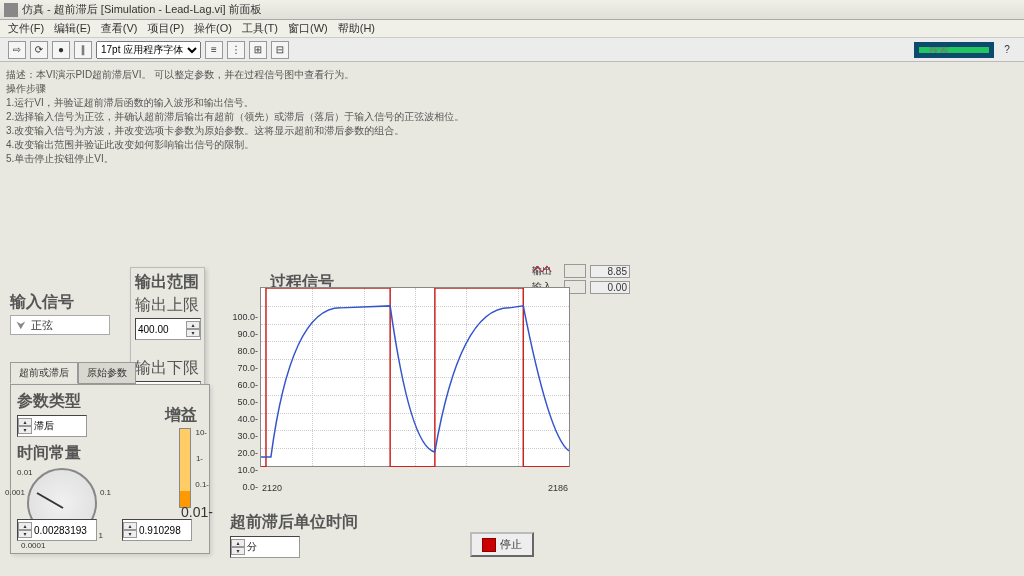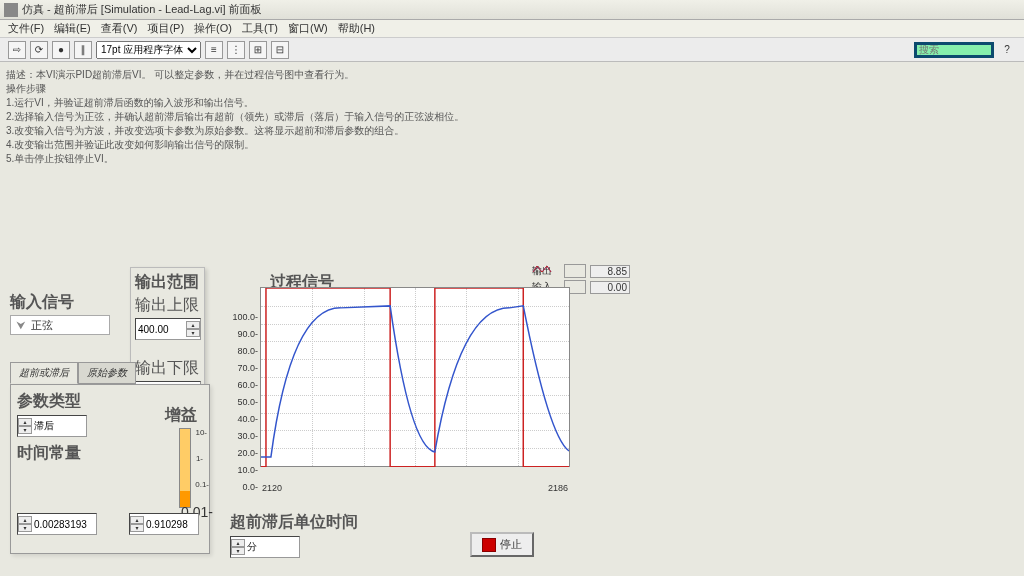--- a/index.html
+++ b/index.html
@@ -4,35 +4,35 @@
 <style>
 * { box-sizing: border-box; margin: 0; padding: 0; font-family: "Microsoft YaHei", sans-serif; }
 body { background: #d8d8d0; width: 1024px; height: 576px; overflow: hidden; font-size: 11px; color: #333; }
 .titlebar { background: linear-gradient(#f0f0e8, #e0e0d8); height: 20px; display: flex; align-items: center; padding: 0 4px; border-bottom: 1px solid #aaa; }
 .titlebar .icon { width: 14px; height: 14px; background: #888; margin-right: 4px; }
 .menubar { background: #f0f0e8; height: 18px; display: flex; align-items: center; padding: 0 4px; gap: 2px; border-bottom: 1px solid #ccc; }
 .menubar span { padding: 0 4px; }
 .toolbar { background: #ececec; height: 24px; display: flex; align-items: center; padding: 0 8px; gap: 4px; border-bottom: 1px solid #bbb; }
 .toolbar .btn { width: 18px; height: 18px; border: 1px solid #999; background: #f5f5f5; display: inline-flex; align-items: center; justify-content: center; font-size: 10px; }
 .toolbar select { font-size: 10px; height: 18px; }
-.toolbar .search { margin-left: auto; border: 3px solid #0c4a6e; background: #86efac; width: 80px; height: 16px; padding: 0 2px; font-size: 10px; }
+.toolbar .search { margin-left: auto; border: 5px solid #0c4a6e; background: #22c55e; width: 80px; height: 16px; padding: 0 10px; font-size: 10px; }
 .canvas { position: relative; background: #e8e8e0; height: calc(576px - 62px); padding: 6px; }
 .desc { color: #555; font-size: 10px; line-height: 14px; margin-bottom: 8px; }
 .panel { background: #e8e8e0; border: 1px solid #bbb; box-shadow: 2px 2px 4px rgba(0,0,0,0.15); position: absolute; }
 .label { font-size: 16px; color: #555; font-weight: bold; margin-bottom: 2px; }
 .numbox { display: inline-flex; align-items: center; background: #fff; border: 1px inset #999; height: 22px; }
 .numbox .spin { width: 14px; display: flex; flex-direction: column; }
 .numbox .spin div { height: 8px; background: #eee; border: 1px solid #999; font-size: 6px; text-align: center; line-height: 6px; }
 .numbox input { border: none; width: 50px; font-size: 10px; text-align: left; padding: 0 2px; }
 .inputsig { position: absolute; top: 230px; left: 10px; width: 100px; }
 .inputsig .sel { display: flex; align-items: center; border: 1px solid #aaa; background: #fff; height: 20px; }
 .inputsig .sel span:first-child { width: 20px; text-align: center; color: #888; }
 .outrange { position: absolute; top: 205px; left: 130px; width: 75px; padding: 4px; }
 .tabs { position: absolute; top: 300px; left: 10px; width: 200px; height: 200px; }
-.tabhead { display: flex; font-style: italic; }
+.tabhead { display: flex; }
 .tabhead .tab { padding: 3px 8px; border: 1px solid #999; background: #d8d8d0; font-size: 10px; }
 .tabhead .tab.active { background: #e8e8e0; border-bottom-color: #e8e8e0; }
 .tabbody { border: 1px solid #999; background: #e8e8e0; height: 170px; padding: 6px; box-shadow: 2px 2px 4px rgba(0,0,0,0.1); position: relative; }
 .dial { width: 70px; height: 70px; border: 2px solid #888; border-radius: 50%; position: relative; background: radial-gradient(#f0f0f0, #ddd); margin: 4px auto; }
 .dial::after { content: ""; position: absolute; width: 2px; height: 30px; background: #333; left: 50%; top: 8px; transform-origin: bottom; transform: rotate(-60deg); }
 .gainslider { position: absolute; right: 4px; top: 20px; width: 40px; }
 .gainslider .track { width: 12px; height: 80px; background: linear-gradient(to top, #ff9900 20%, #ffcc66 20%, #ffcc66 100%); border: 1px solid #888; margin: 0 auto; }
 .chart { position: absolute; top: 210px; left: 230px; width: 340px; }
 .chart .legend { position: absolute; top: -8px; right: -60px; display: grid; grid-template-columns: 30px 24px 40px; gap: 2px; align-items: center; font-size: 10px; }
 .chart .legend .sw { width: 22px; height: 14px; border: 1px solid #999; display: flex; align-items: center; justify-content: center; }
@@ -129,31 +129,39 @@
     <div class="tabbody">
       <div class="label">参数类型</div>
       <div class="numbox" style="width:70px">
         <div class="spin">
             <div>▴</div>
             <div>▾</div>
           </div>
         <input style="width: 50px;" value="滞后">
       </div>
       <div class="label" style="margin-top:6px">时间常量</div>
+      <div style="position:relative; width:90px;">
+        <div style="position:absolute;left:0;top:0;font-size:8px">0.01</div>
+        <div style="position:absolute;right:-4px;top:20px;font-size:8px">0.1</div>
+        <div style="position:absolute;right:4px;bottom:-2px;font-size:8px">1</div>
+        <div style="position:absolute;left:-12px;top:20px;font-size:8px">0.001</div>
+        <div style="position:absolute;left:4px;bottom:-12px;font-size:8px">0.0001</div>
+        <div class="dial"></div>
+      </div>
       <div class="gainslider">
         <div class="label">增益</div>
         <div style="position:relative">
           <div class="track"></div>
           <div style="position:absolute;right:-2px;top:0;font-size:8px">10-</div>
           <div style="position:absolute;right:2px;top:26px;font-size:8px">1-</div>
           <div style="position:absolute;right:-4px;top:52px;font-size:8px">0.1-</div>
           <div style="position:absolute;right:-8px;top:76px;font-size:14px">0.01-</div>
         </div>
       </div>
-      <div style="position:absolute;bottom:18px;left:6px;display:flex;gap:32px">
+      <div style="position:absolute;bottom:12px;left:6px;display:flex;gap:25px">
         <div class="numbox" style="width:80px">
             <div class="spin">
               <div>▴</div>
               <div>▾</div>
             </div>
             <input style="width: 62px;" value="0.00283193">
           </div>
         <div class="numbox" style="width:70px">
             <div class="spin">
               <div>▴</div>

